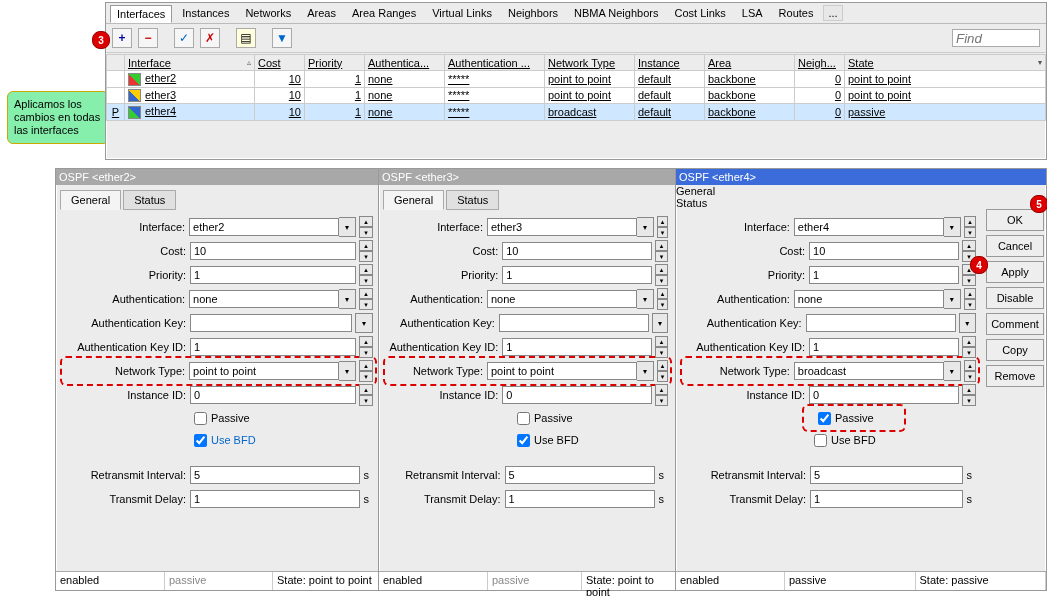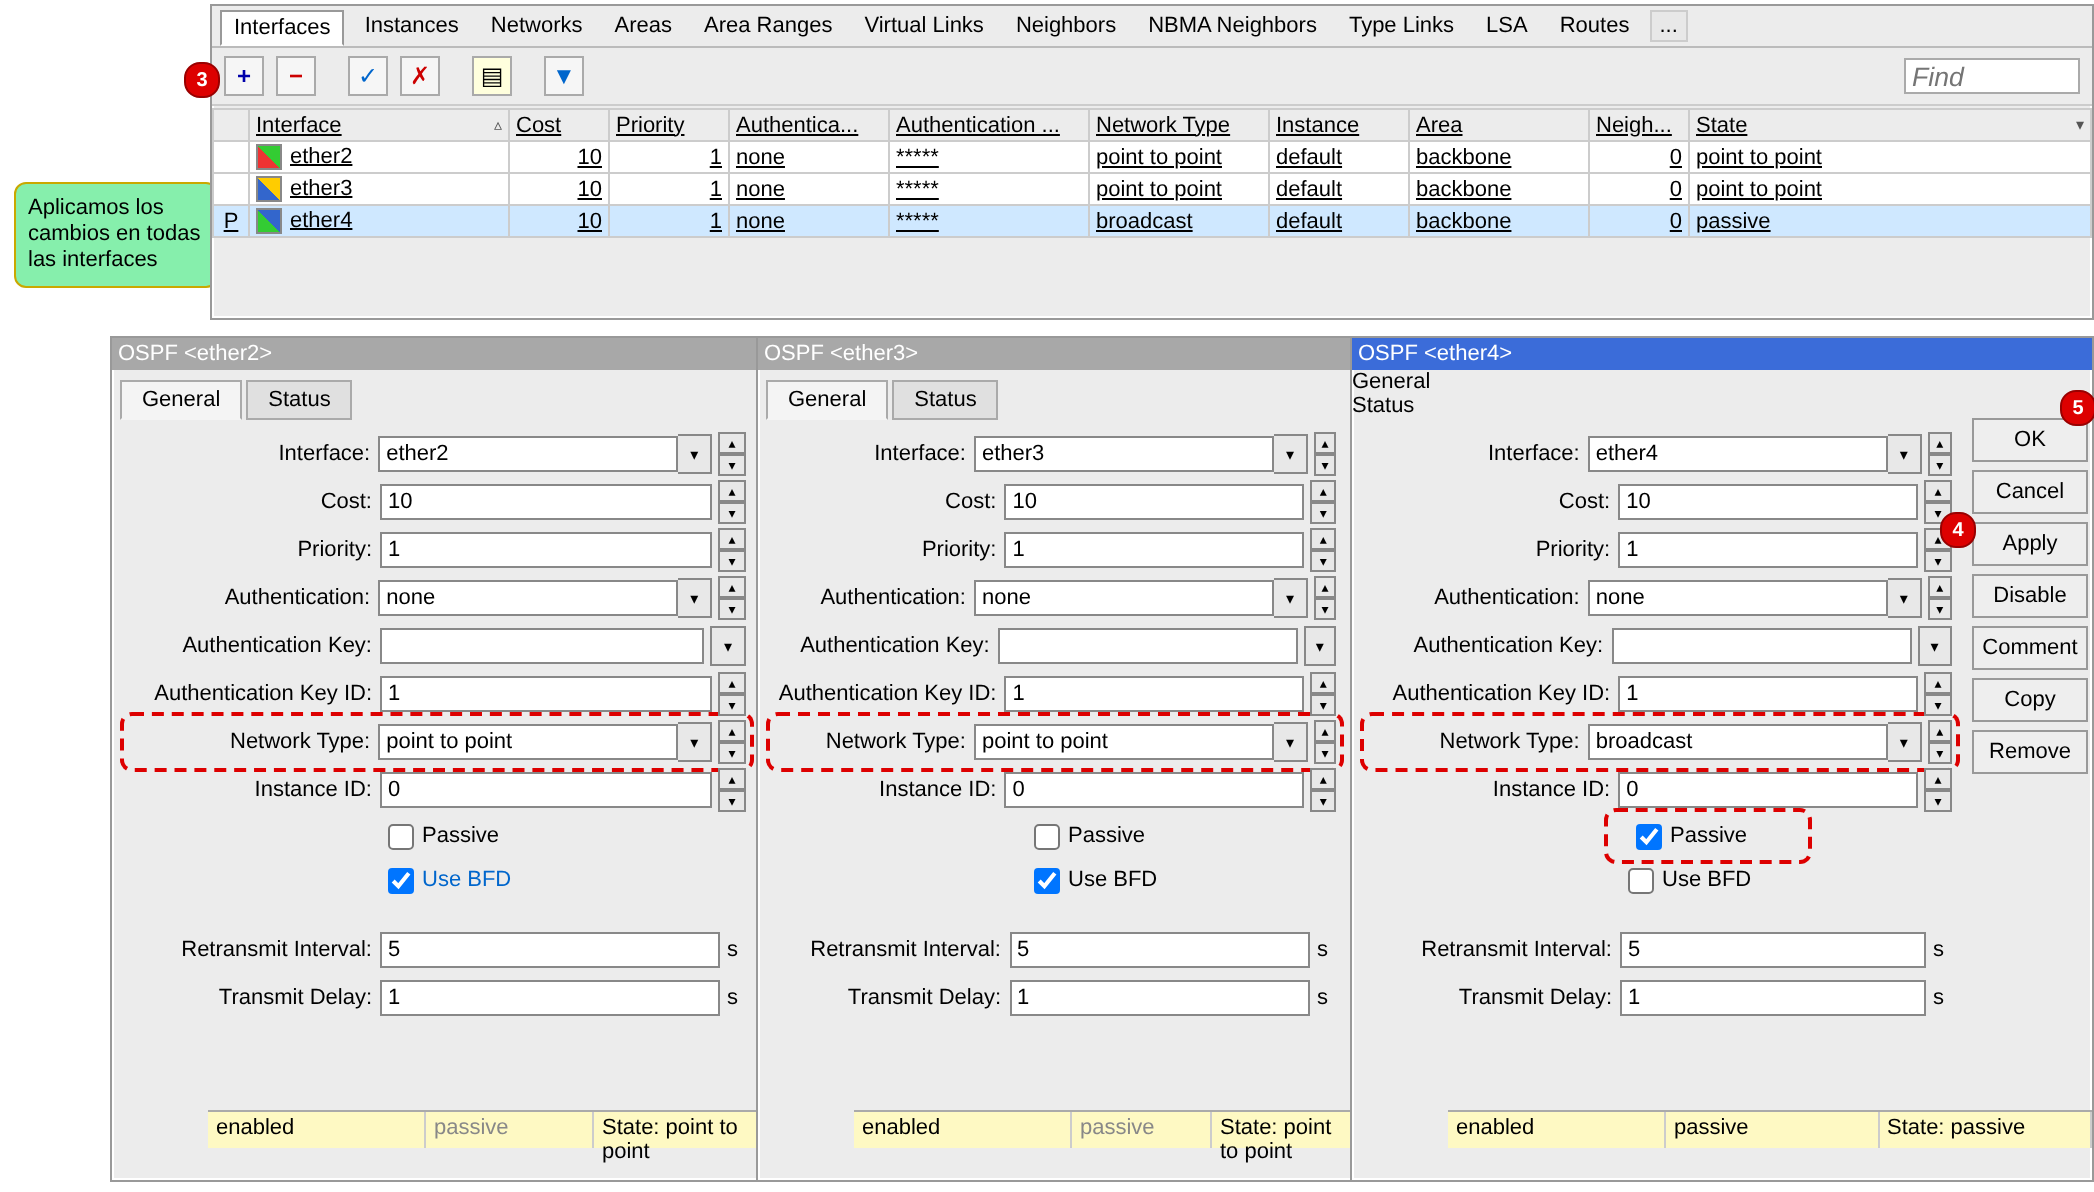--- a/index.html
+++ b/index.html
@@ -44,21 +44,21 @@
 .form{padding:6px 8px;}
 .frow{display:flex;align-items:center;height:24px;}
 .frow .lab{width:122px;text-align:right;padding-right:4px;}
 .frow .inp{flex:1;display:flex;align-items:center;}
 .frow input[type=text]{flex:1;height:16px;border:1px solid #888;padding:0 3px;font-size:11px;}
 .arrow-btn{width:16px;height:18px;border:1px solid #888;border-left:none;background:#e8e8e8;display:flex;align-items:center;justify-content:center;font-size:8px;}
 .side-btn{width:16px;height:18px;border:1px solid #888;background:#e8e8e8;display:flex;align-items:center;justify-content:center;font-size:8px;margin-left:3px;}
 .chk{display:flex;align-items:center;height:22px;padding-left:126px;}
 .chk input{margin-right:4px;}
 .highlight-dash{border:2px dashed #d00;border-radius:6px;padding:1px 2px;margin:-3px -4px;}
-.status-bar{position:absolute;bottom:16px;left:0;right:0;height:18px;display:flex;border-top:1px solid #aaa;background:#fef9c3;margin-left:48px;}
+.status-bar{position:absolute;bottom:0;left:0;right:0;height:18px;display:flex;border-top:1px solid #aaa;background:#ffffff;}
 .status-bar .cell{flex:1;border-right:1px solid #ccc;padding:2px 4px;}
 .status-bar .cell:first-child{flex:0 0 100px;}
 .status-bar .cell.passive{color:#888;}
 
 .btn-col{position:absolute;right:2px;top:24px;width:58px;display:flex;flex-direction:column;gap:4px;}
 .btn-col button{height:22px;background:#eee;border:1px solid #999;font-size:11px;padding:0;text-align:center;}
 .ether4-body{position:relative;height:calc(100% - 16px);}
 .ether4-form-wrap{position:absolute;left:0;top:0;right:62px;bottom:20px;overflow:hidden;}
 .updn{width:14px;display:flex;flex-direction:column;margin-left:3px;}
 .updn span{height:9px;border:1px solid #888;background:#e8e8e8;font-size:7px;display:flex;align-items:center;justify-content:center;}
@@ -72,21 +72,21 @@
 <div class="win main-win">
   <div class="tabs">
     <div class="tab active">Interfaces</div>
     <div class="tab">Instances</div>
     <div class="tab">Networks</div>
     <div class="tab">Areas</div>
     <div class="tab">Area Ranges</div>
     <div class="tab">Virtual Links</div>
     <div class="tab">Neighbors</div>
     <div class="tab">NBMA Neighbors</div>
-    <div class="tab">Type Links</div>
+    <div class="tab">Cost Links</div>
     <div class="tab">LSA</div>
     <div class="tab">Routes</div>
     <div class="tab more">...</div>
   </div>
   <div class="toolbar">
     <div class="tbtn" style="color:#00a;font-weight:bold;">+</div>
     <div class="tbtn" style="color:#c00;font-weight:bold;">−</div>
     <div class="tbtn sep"></div>
     <div class="tbtn" style="color:#06c;">✓</div>
     <div class="tbtn" style="color:#c00;">✗</div>

